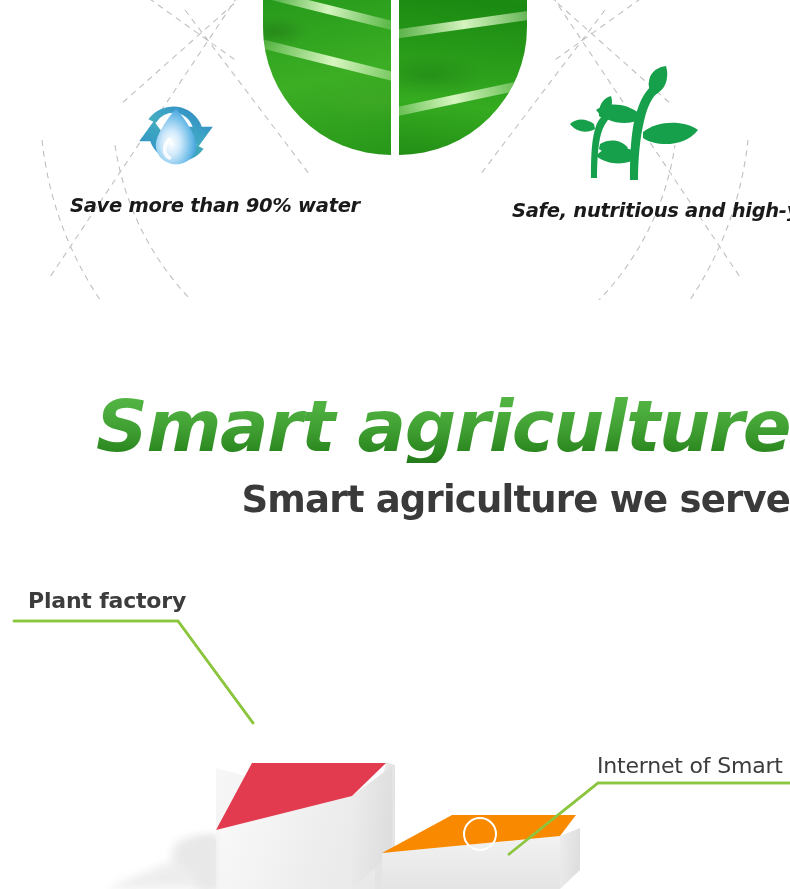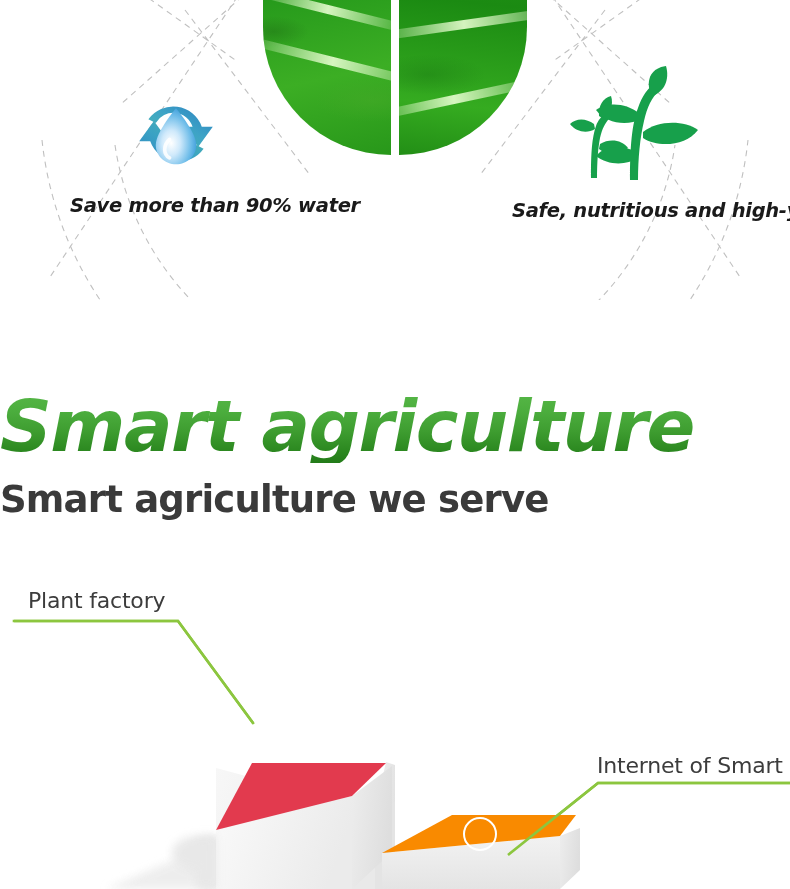--- a/index.html
+++ b/index.html
@@ -104,21 +104,21 @@
   }
   .cap-water { left: 70px;  top: 194px; }
   .cap-plant { left: 512px; top: 199px; }
 
   
   .title-block {
     position: absolute;
     left: 0;
     top: 390px;
     width: 790px;
-    text-align: left;
+    text-align: right;
   }
   .title-main {
     font-family: "DejaVu Sans", sans-serif;
     font-weight: 700;
     font-style: italic;
     font-size: 72px;
     line-height: 1.02;
     letter-spacing: -1.5px;
     margin: 0;
     background: linear-gradient(180deg, #57b847 0%, #4cae3e 28%, #3f9e31 55%, #2e8b22 80%, #237b19 100%);
@@ -153,21 +153,21 @@
   }
   .iso-label {
     position: absolute;
     font-family: "DejaVu Sans", sans-serif;
     font-weight: 400;
     font-size: 22px;
     color: #3c3c3c;
     white-space: nowrap;
     letter-spacing: -0.2px;
   }
-  .label-plant-factory { left: 28px;  top: 18px; }
+  .label-plant-factory { left: 28px;  top: 18px; font-weight: bold; }
   .label-iot           { left: 597px; top: 183px; }
 </style>
 </head>
 <body>
 
 <div class="page">
 
   <section class="hero-diagram">
 
     <svg class="hero-svg" viewBox="0 0 790 300">

